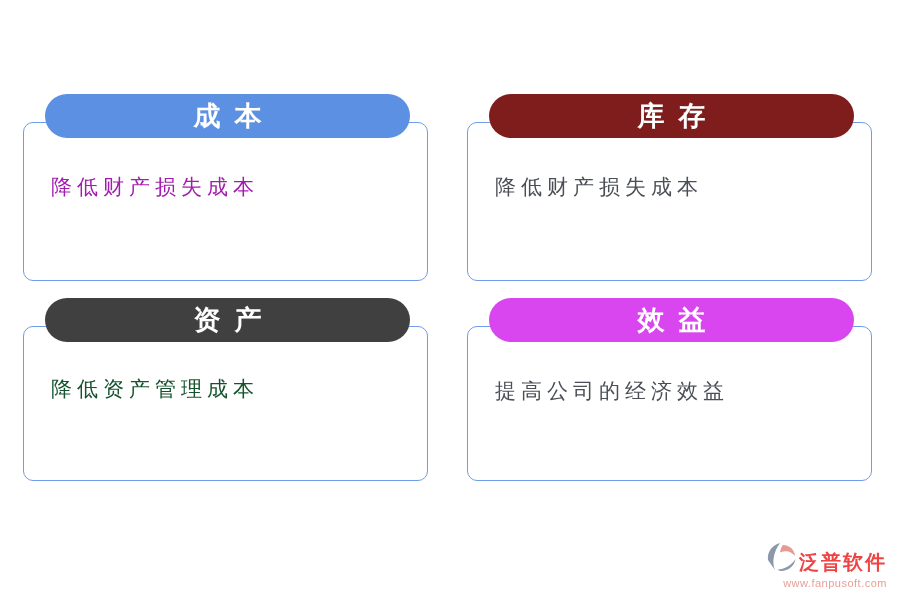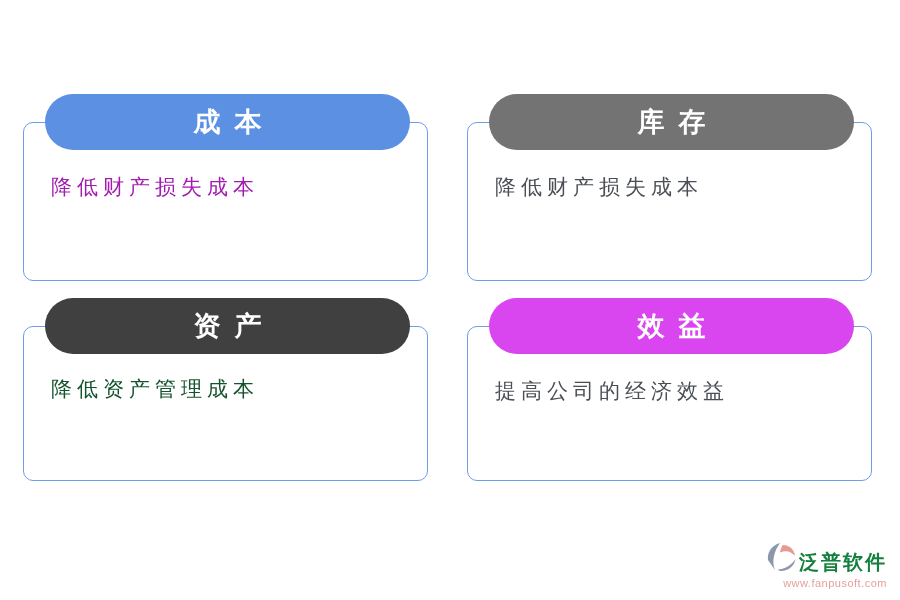--- a/index.html
+++ b/index.html
@@ -40,21 +40,21 @@
     font-size: 21px;
     letter-spacing: 5px;
     line-height: 28px;
     color: #4B4F55;
   }
   .pill {
     position: absolute;
     top: 0;
     left: 22px;
     right: 18px;
-    height: 56px;
+    height: 44px;
     border-radius: 28px;
     display: flex;
     align-items: center;
     justify-content: center;
   }
   .pill span {
     color: #ffffff;
     font-size: 27px;
     font-weight: bold;
     letter-spacing: 14px;
@@ -98,21 +98,21 @@
     </div>
     <div class="pill" style="background: rgb(91, 144, 226);">
       <span>成本</span>
     </div>
   </div>
 
   <div class="cell cell-tr">
     <div class="card" style="border-color: rgb(111, 157, 233);">
       <div class="card-text" style="color: rgb(75, 79, 85);">降低财产损失成本</div>
     </div>
-    <div class="pill" style="background: #737373;">
+    <div class="pill" style="background: #7f1d1d;">
       <span>库存</span>
     </div>
   </div>
 
   <div class="cell cell-bl">
     <div class="card" style="border-color: rgb(111, 157, 233);">
       <div class="card-text" style="color: #14532d; font-family: Liberation Mono, monospace;">降低资产管理成本</div>
     </div>
     <div class="pill" style="background: #404040;">
       <span>资产</span>
@@ -128,18 +128,18 @@
     </div>
   </div>
 
   <div class="watermark">
     <div class="wm-top">
       <svg class="wm-icon" width="30" height="30" viewBox="0 0 30 30">
         <path d="M13 1 C5 3 0 10 1 18 L8 28 C4.5 20 7 9 13 1 Z" fill="#8D97AA"></path>
         <path d="M16 3 C23 3 27.5 8 28 14 C24 9 19 8 13 10.5 C13.5 7 14.5 5 16 3 Z" fill="#E59A92"></path>
         <path d="M28.5 17 C27.5 24 21 29.5 13 29 L10.5 27.5 C19 27 24.5 23 28.5 17 Z" fill="#8D97AA"></path>
       </svg>
-      <div class="wm-brand" style="color: #15803d; margin-top: 11px;">泛普软件</div>
+      <div class="wm-brand" style="color: #ef4444; margin-top: 11px;">泛普软件</div>
     </div>
     <div class="wm-url" style="color: rgb(232, 158, 153);">www.fanpusoft.com</div>
   </div>
 
 </div>
 
 </body></html>

